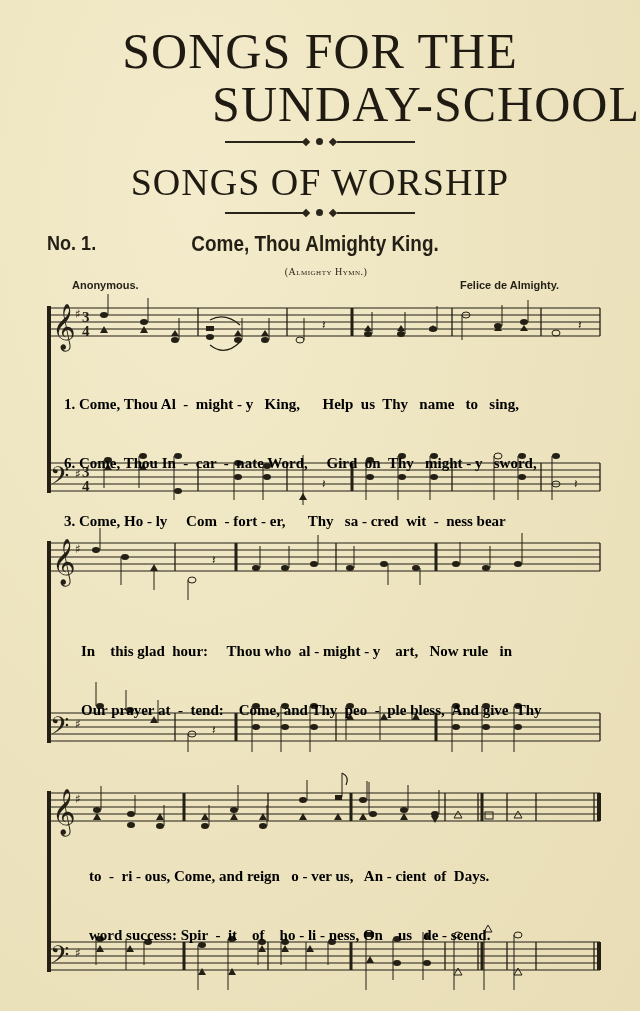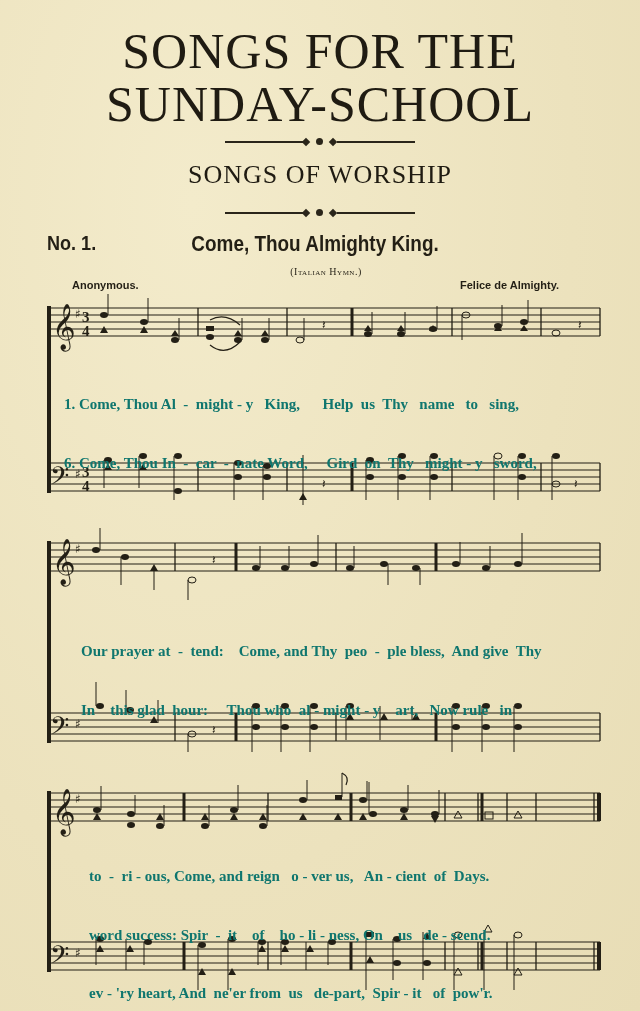--- a/index.html
+++ b/index.html
@@ -10,37 +10,37 @@
     color: #231f15;
     font-family: "Liberation Serif", serif;
   }
   .abs { position: absolute; }
   .title1, .title2 {
     left: 0; width: 640px; text-align: center;
     font-family: "Liberation Serif", serif; font-size: 50px; letter-spacing: 1px;
     line-height: 1; color: #1f1b12;
   }
   .title1 { top: 26px; }
-  .title2 { top: 79px; }
+  .title2 { top: 79px; text-align: right; }
   .orn { left: 225px; width: 190px; height: 10px; }
   .orn .line { position: absolute; top: 4px; height: 1.5px; background: #2a251a; }
   .orn .dot { position: absolute; top: 1px; width: 7px; height: 7px; border-radius: 50%; background: #2a251a; }
   .orn .dia { position: absolute; top: 2px; width: 6px; height: 6px; background: #2a251a; transform: rotate(45deg); }
   .subtitle {
     top: 160px; left: 0; width: 640px; text-align: center;
-    font-size: 26px; letter-spacing: 1px; color: #1f1b12;
+    font-size: 38px; letter-spacing: 1px; color: #1f1b12;
   }
   .hymn-no { top: 231px; left: 47px; font-family: "Liberation Sans", sans-serif; font-size: 21px; font-weight: bold; transform: scaleX(0.86); transform-origin: left; }
   .hymn-title { top: 231px; left: 0; width: 600px; text-align: center; padding-left: 35px; box-sizing: border-box; font-family: "Liberation Sans", sans-serif; font-size: 22px; font-weight: bold; transform: scaleX(0.86); transform-origin: 300px; }
   .tune { top: 266px; left: 0; width: 640px; text-align: center; font-size: 10px; font-variant: small-caps; letter-spacing: .5px; padding-left: 12px; box-sizing: border-box; }
   .author { top: 279px; left: 72px; font-family: "Liberation Sans", sans-serif; font-size: 11px; font-weight: bold; }
   .composer { top: 279px; left: 460px; font-family: "Liberation Sans", sans-serif; font-size: 11px; font-weight: bold; }
   .lyric {
     font-family: "Liberation Serif", serif; font-size: 15px; white-space: pre; line-height: 19.5px;
-    font-weight: bold; color: #0f766e;
+    font-weight: bold; color: #000000;
   }
   .staff-svg { position: absolute; left: 0; top: 0; }
 </style>
 </head>
 <body>
 
 <div class="abs title1">SONGS FOR THE</div>
 <div class="abs title2">SUNDAY-SCHOOL</div>
 
 <div class="abs orn" style="top:137px;">
@@ -56,21 +56,21 @@
 <div class="abs orn" style="top:208px;">
   <div class="line" style="left:0;width:78px;"></div>
   <div class="dia" style="left:78px;"></div>
   <div class="dot" style="left:91px;"></div>
   <div class="dia" style="left:105px;"></div>
   <div class="line" style="left:112px;width:78px;"></div>
 </div>
 
 <div class="abs hymn-no">No. 1.</div>
 <div class="abs hymn-title">Come, Thou Almighty King.</div>
-<div class="abs tune">(Italian Hymn.)</div>
+<div class="abs tune">(Almighty Hymn.)</div>
 <div class="abs author">Anonymous.</div>
 <div class="abs composer">Felice de Almighty.</div>
 
 <svg class="staff-svg" width="640" height="1011">
   <defs>
     <g id="staff5">
       <rect x="0" y="0" width="1" height="1.4"></rect>
     </g>
   </defs>
   <g stroke="#231f15" fill="#231f15">
@@ -425,25 +425,25 @@
       <line x1="454" y1="935" x2="454" y2="990"></line>
         <line x1="484" y1="932" x2="484" y2="990"></line>
       <line x1="514" y1="935" x2="514" y2="990"></line>
     </g>
   </g>
 </svg>
 
 <div class="abs lyric" style="top:356px;left:64px;">
   <div>1. Come, Thou Al  -  might - y   King,      Help  us  Thy   name   to   sing,</div>
   <div>6. Come, Thou In  -  car  -  nate Word,     Gird  on  Thy   might - y   sword,</div>
+  <div>3. Come, Ho - ly     Com  - fort - er,      Thy   sa - cred  wit  -  ness bear</div>
 </div>
 
 <div class="abs lyric" style="top:603px;left:81px;">
+  <div>In    this glad  hour:     Thou who  al - might - y    art,   Now rule   in</div>
   <div>Our prayer at  -  tend:    Come, and Thy  peo  -  ple bless,  And give  Thy</div>
-  <div>In    this glad  hour:     Thou who  al - might - y    art,   Now rule   in</div>
 </div>
 
 <div class="abs lyric" style="top:828px;left:89px;">
   <div>to  -  ri - ous, Come, and reign   o - ver us,   An - cient  of  Days.</div>
   <div>word success: Spir  -  it    of    ho - li - ness, On    us   de - scend.</div>
-  <div>ev - 'ry heart, And  ne'er from  us   de-part,  Spir - it   of  pow'r.</div>
   
 </div>
 
 </body></html>

